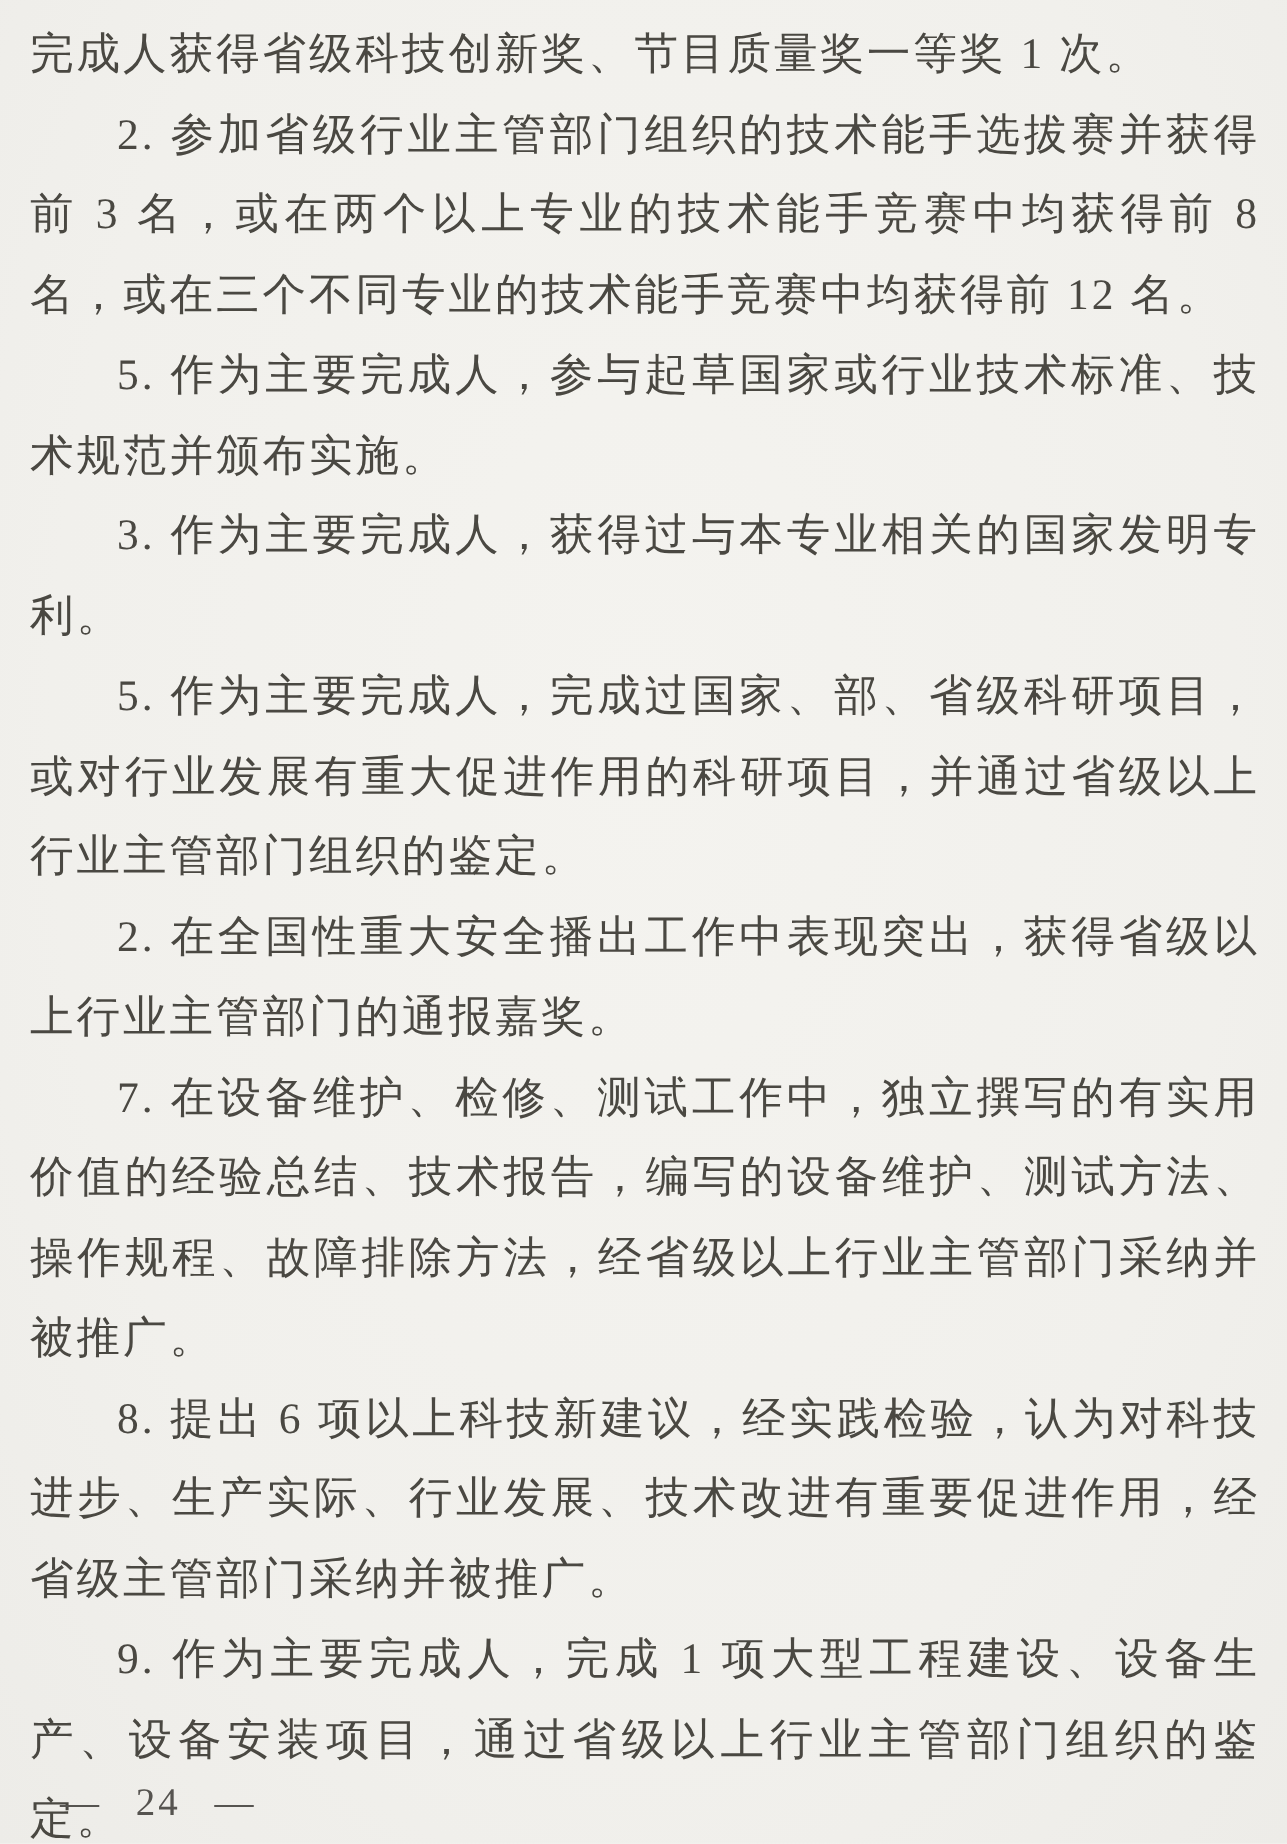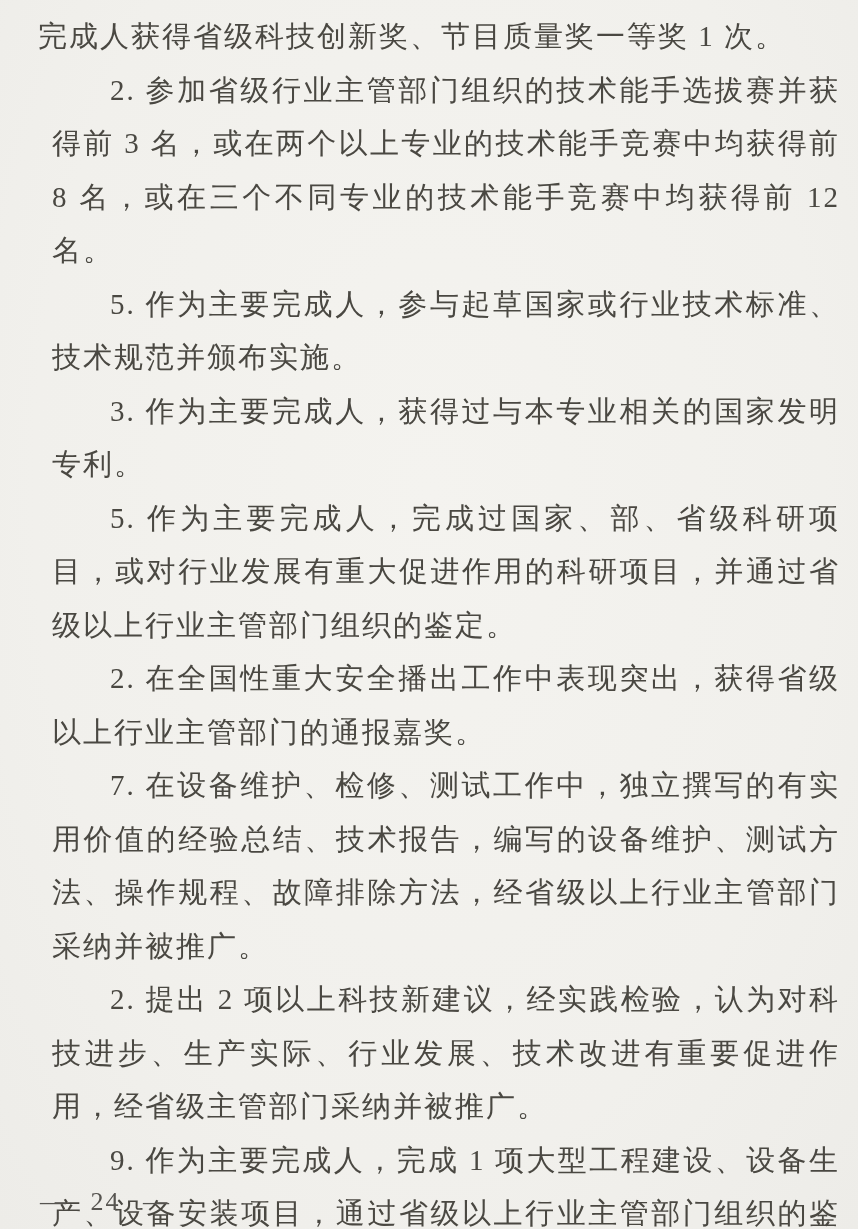--- a/index.html
+++ b/index.html
@@ -14,35 +14,34 @@
   }
   .page {
     position: relative;
     width: 858px;
     height: 1229px;
     overflow: hidden;
     background: radial-gradient(ellipse at 50% 40%, #f4f3ef 0%, #f1f0ec 65%, #edece8 100%);
     color: var(--ink);
     font-family: "Liberation Serif", "DejaVu Serif", serif;
     font-size: 29px;
-    padding: 10px 18px 0 38px;
+    padding: 10px 18px 0 20px;
   }
   .body-text p {
     margin: 0;
     line-height: 53.5px;
     letter-spacing: 2px;
     text-align: justify;
     text-justify: inter-character;
     
     font-weight: 400;
     text-rendering: optimizeLegibility;
   }
   .body-text p.item {
     text-indent: 2em;
-    margin-left: 14px;
   }
   .page-footer {
     position: absolute;
     left: 40px;
     bottom: 12px;
     font-size: 26px;
     letter-spacing: 2px;
     word-spacing: 14px;
     color: #565450;
   }
@@ -52,18 +51,18 @@
 
 <div class="page">
   <div class="body-text">
     <p>完成人获得省级科技创新奖、节目质量奖一等奖 1 次。</p>
     <p class="item">2. 参加省级行业主管部门组织的技术能手选拔赛并获得前 3 名，或在两个以上专业的技术能手竞赛中均获得前 8 名，或在三个不同专业的技术能手竞赛中均获得前 12 名。</p>
     <p class="item">5. 作为主要完成人，参与起草国家或行业技术标准、技术规范并颁布实施。</p>
     <p class="item">3. 作为主要完成人，获得过与本专业相关的国家发明专利。</p>
     <p class="item">5. 作为主要完成人，完成过国家、部、省级科研项目，或对行业发展有重大促进作用的科研项目，并通过省级以上行业主管部门组织的鉴定。</p>
     <p class="item">2. 在全国性重大安全播出工作中表现突出，获得省级以上行业主管部门的通报嘉奖。</p>
     <p class="item">7. 在设备维护、检修、测试工作中，独立撰写的有实用价值的经验总结、技术报告，编写的设备维护、测试方法、操作规程、故障排除方法，经省级以上行业主管部门采纳并被推广。</p>
-    <p class="item">2. 提出 2 项以上科技新建议，经实践检验，认为对科技进步、生产实际、行业发展、技术改进有重要促进作用，经省级主管部门采纳并被推广。</p>
+    <p class="item">8. 提出 6 项以上科技新建议，经实践检验，认为对科技进步、生产实际、行业发展、技术改进有重要促进作用，经省级主管部门采纳并被推广。</p>
     <p class="item">9. 作为主要完成人，完成 1 项大型工程建设、设备生产、设备安装项目，通过省级以上行业主管部门组织的鉴定。</p>
 
   </div>
   <div class="page-footer">— 24 —</div>
 </div>
 
 </body></html>

